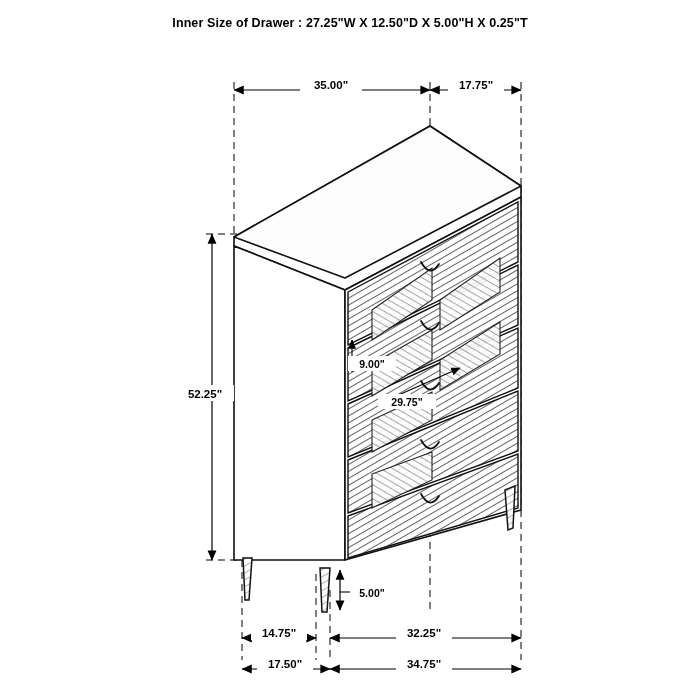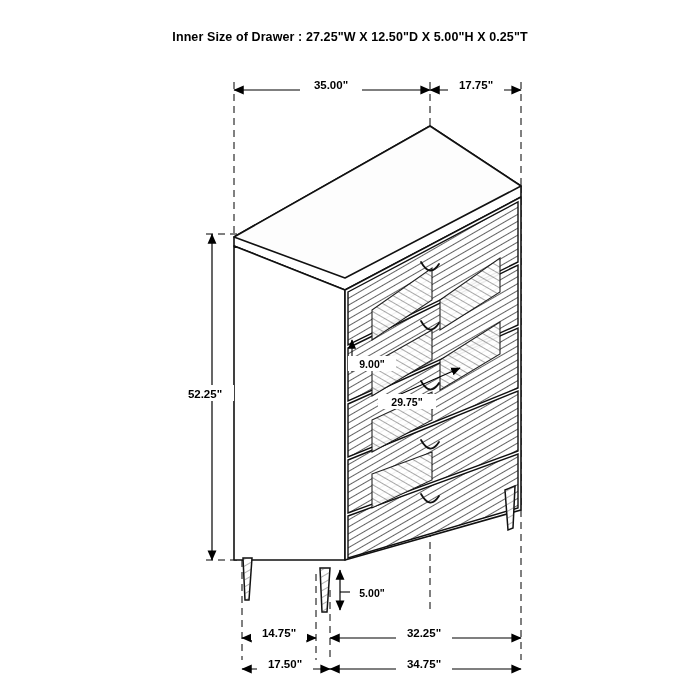--- a/index.html
+++ b/index.html
@@ -22,21 +22,20 @@
   }
   #title {
     position: absolute;
     top: 16px;
     left: 0;
     width: 700px;
     text-align: center;
     font-size: 12.5px;
     font-weight: bold;
     letter-spacing: 0.1px;
-    margin-top: 14px;
   }
   svg#drawing {
     position: absolute;
     top: 0;
     left: 0;
   }
   .dimtext {
     font-family: "Liberation Sans", sans-serif;
     font-size: 11.5px;
     font-weight: bold;

